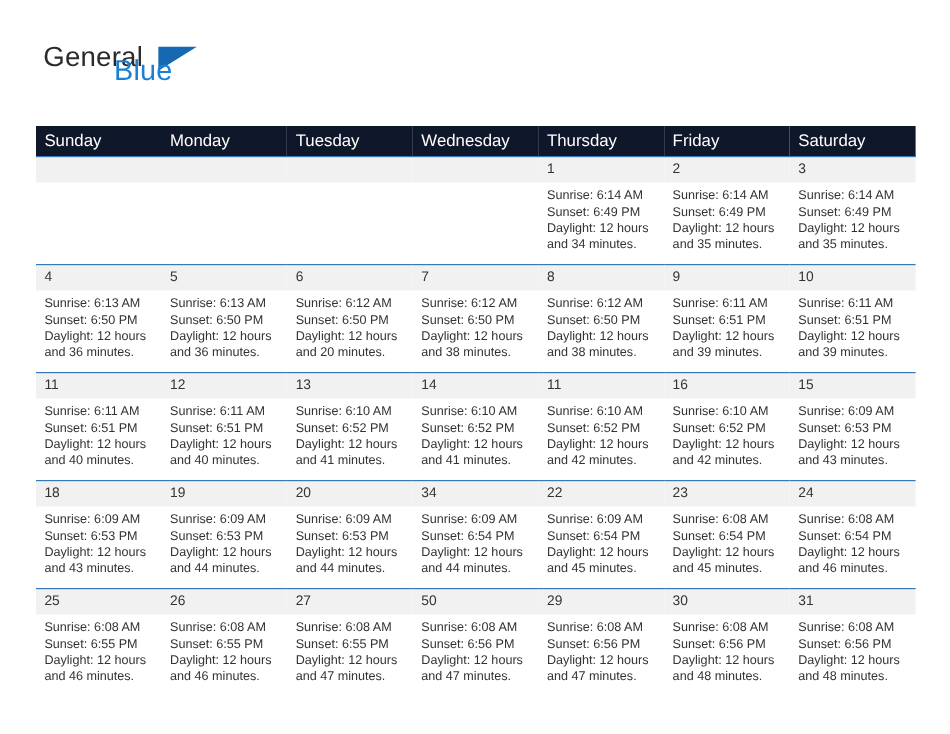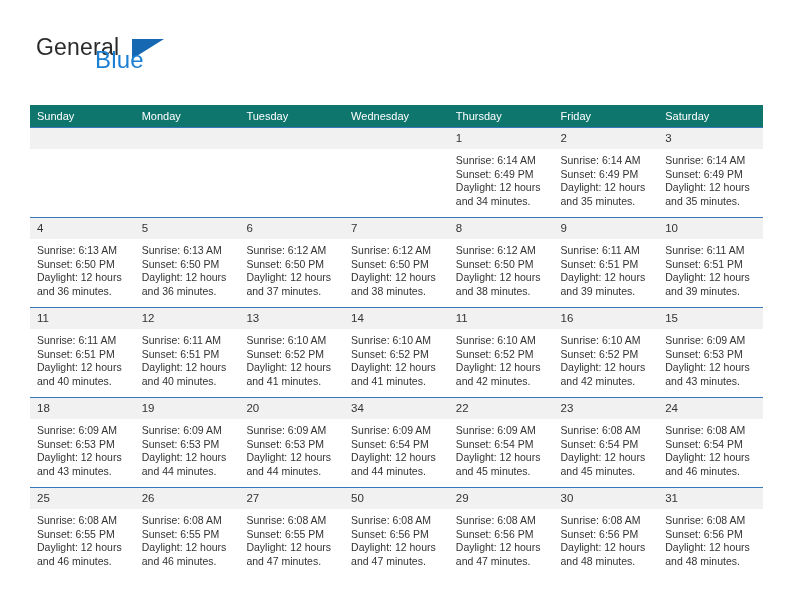--- a/index.html
+++ b/index.html
@@ -89,24 +89,24 @@
     left: 30px;
     top: 105px;
     width: 733px;
   }
   table.cal {
     border-collapse: collapse;
     width: 733px;
     table-layout: fixed;
   }
   table.cal th {
-    background: #0f766e;
+    background: #0f172a;
     color: #ffffff;
     font-weight: normal;
-    font-size: 11px;
+    font-size: 14px;
     text-align: left;
     padding: 4px 0 5px 7px;
     height: 13px;
     border: none;
   }
   table.cal td {
     vertical-align: top;
     padding: 0;
     border-top: 1px solid #3778bb;
     height: 89px;
@@ -223,21 +223,21 @@
                 <div>Daylight: 12 hours</div>
                 <div>and 36 minutes.</div>
               </div>
             </td>
             <td>
               <div class="daynum">6</div>
               <div class="info">
                 <div>Sunrise: 6:12 AM</div>
                 <div>Sunset: 6:50 PM</div>
                 <div>Daylight: 12 hours</div>
-                <div>and 37 minutes.</div>
+                <div>and 20 minutes.</div>
               </div>
             </td>
             <td>
               <div class="daynum">7</div>
               <div class="info">
                 <div>Sunrise: 6:12 AM</div>
                 <div>Sunset: 6:50 PM</div>
                 <div>Daylight: 12 hours</div>
                 <div>and 38 minutes.</div>
               </div>

